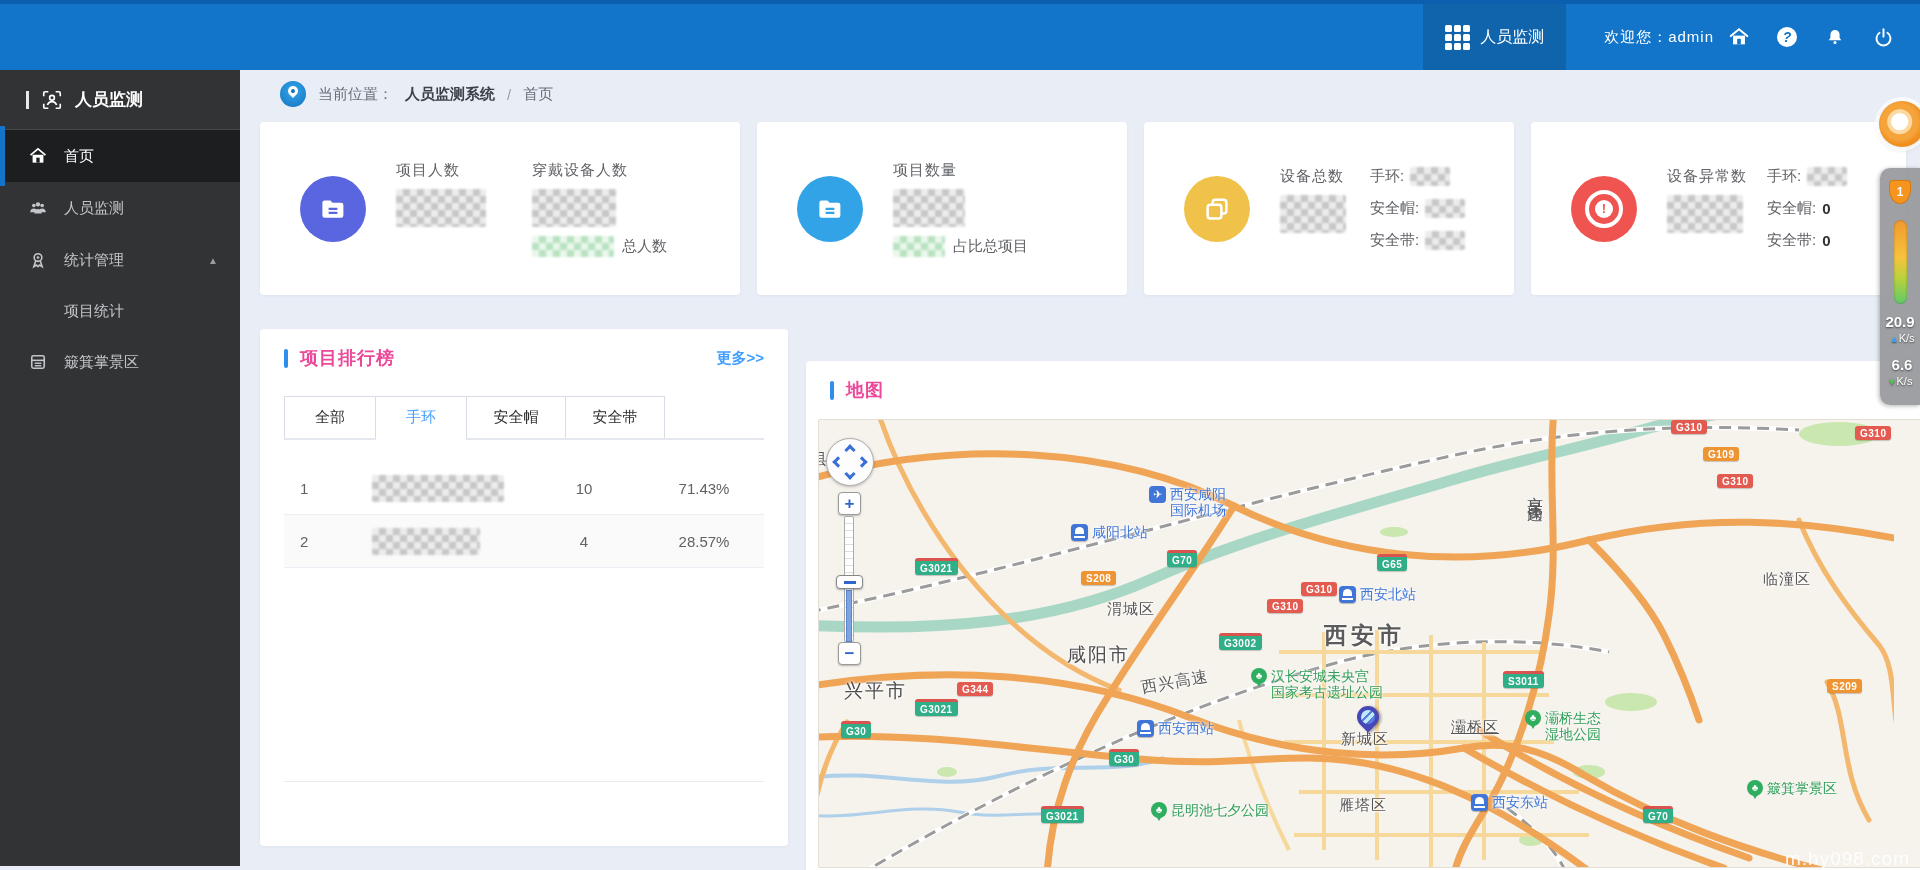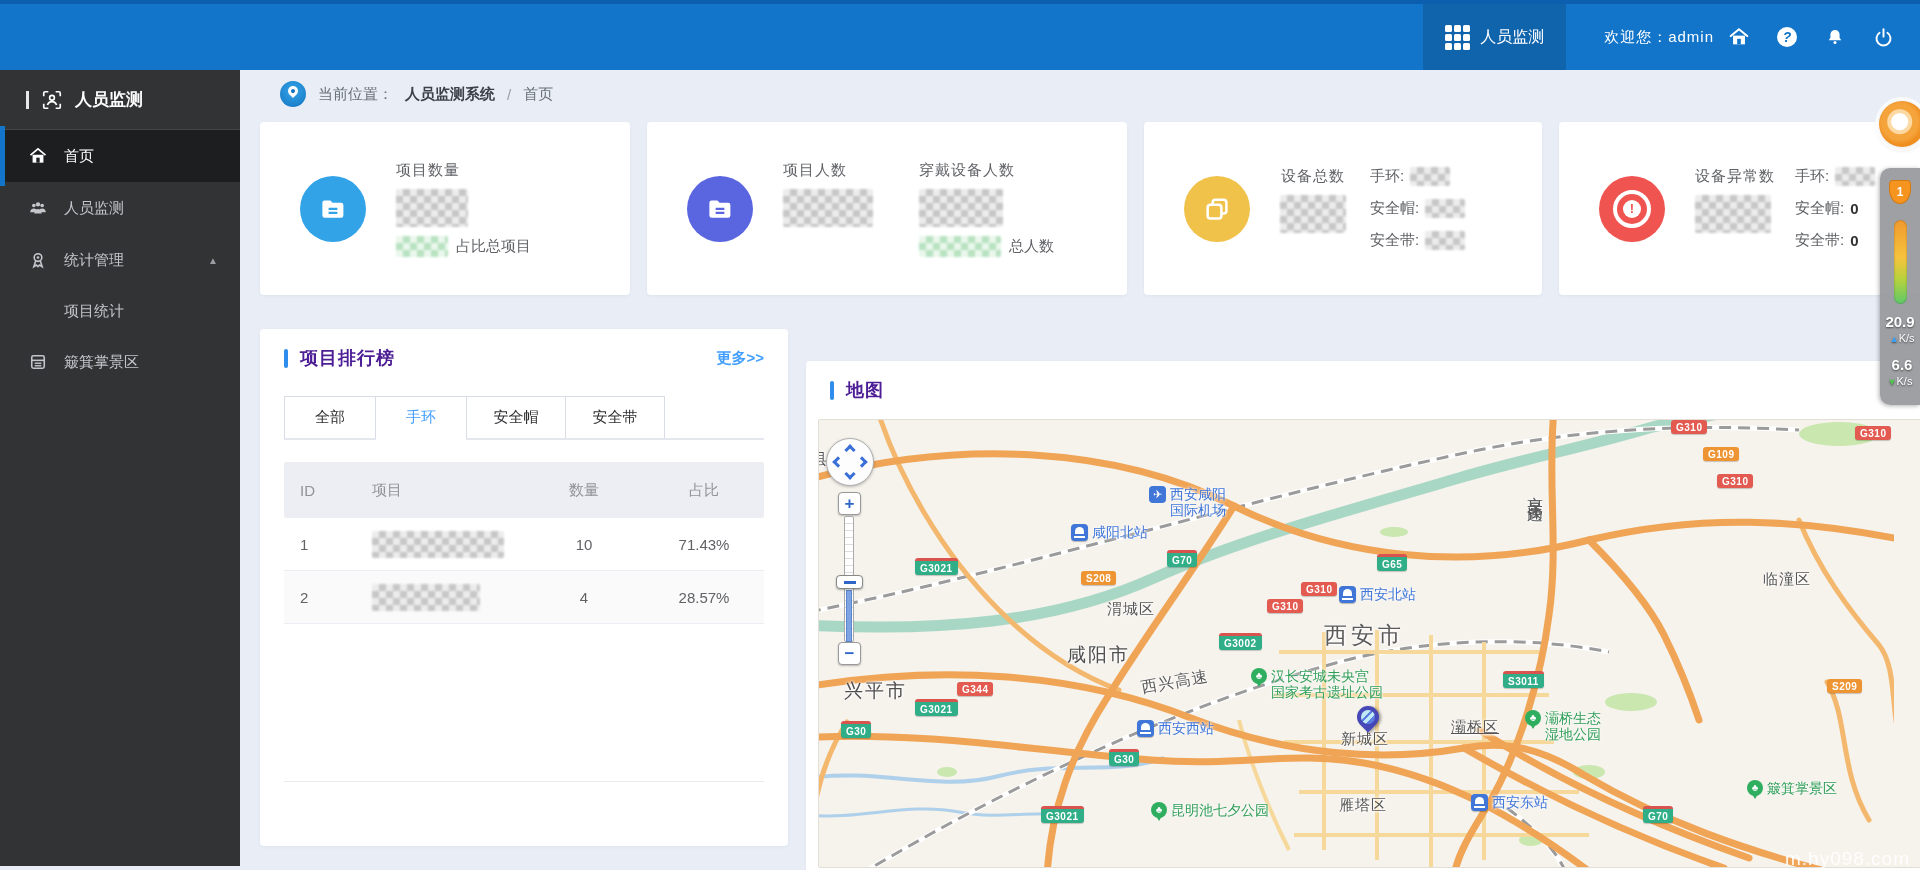--- a/index.html
+++ b/index.html
@@ -38,21 +38,21 @@
   .breadcrumb { height:48px; display:flex; align-items:center; gap:12px; padding-left:40px; font-size:15px; color:#6a7078; }
   .loc-ic { width:26px; height:26px; border-radius:50%; background:radial-gradient(circle at 50% 38%, #36a6ea, #1273c0); position:relative; }
   .loc-ic i { position:absolute; left:8px; top:5px; width:10px; height:10px; background:#fff; border-radius:50% 50% 50% 0; transform:rotate(-45deg); }
   .loc-ic i::after { content:""; position:absolute; inset:3px; background:#1273c0; border-radius:50%; }
   .bc-strong { color:#3c4148; font-weight:bold; }
   .bc-sep { color:#9aa0a8; }
 
   
   .cards { display:flex; gap:17px; padding:4px 15px 0 20px; }
   .card { background:#fff; border-radius:4px; height:173px; display:flex; align-items:center; box-shadow:0 1px 3px rgba(60,80,120,.06); }
-  .card1 { width:370px; } .card2 { width:480px; } .card3 { width:398px;text-align:center; } .card4 { width:375px; }
+  .card1 { width:370px; } .card2 { width:480px; } .card3 { width:370px; } .card4 { width:375px; }
   .cic { width:66px; height:66px; border-radius:50%; flex:0 0 66px; margin-left:40px; display:flex; align-items:center; justify-content:center; }
   .cic.blue { background:#33a3e8; } .cic.purple { background:#5a65e0; } .cic.yellow { background:#f0c24a; } .cic.red { background:#f05450; }
   .cbody { margin-left:30px; display:flex; flex-direction:column; gap:9px; }
   .clabel { font-size:15px; color:#606266; letter-spacing:1px; }
   .mosaic { background-image:linear-gradient(45deg,#c7c7c7 25%,transparent 25%,transparent 75%,#c7c7c7 75%),linear-gradient(45deg,#c7c7c7 25%,#ececec 25%,#ececec 75%,#c7c7c7 75%); background-size:14px 14px; background-position:0 0,7px 7px; background-color:#ececec; filter:blur(1.3px); border-radius:2px; }
   .mosaic.green { background-image:linear-gradient(45deg,#b9e2c1 25%,transparent 25%,transparent 75%,#b9e2c1 75%),linear-gradient(45deg,#b9e2c1 25%,#e9f7ec 25%,#e9f7ec 75%,#b9e2c1 75%); background-color:#e9f7ec; }
   .val-mosaic { width:72px; height:38px; }
   .sm-mosaic { width:40px; height:19px; display:inline-block; vertical-align:middle; }
   .cfooter { display:flex; align-items:center; gap:8px; font-size:15px; color:#606266; }
   .fm { width:52px; height:21px; }
@@ -62,21 +62,21 @@
   .alert-ring { width:38px; height:38px; border:4px solid #fff; border-radius:50%; display:flex; align-items:center; justify-content:center; }
   .alert-core { width:18px; height:18px; background:#fff; border-radius:50%; color:#f05450; font-size:13px; font-weight:900; text-align:center; line-height:18px; }
 
   
   .panels { display:flex; gap:18px; padding:34px 15px 0 20px; }
   .panel { background:#fff; border-radius:4px; height:517px; box-shadow:0 1px 3px rgba(60,80,120,.06); position:relative; }
   .panel-rank { width:528px; }
   .panel-map { width:1228px;margin-top:32px; }
   .p-head { display:flex; align-items:center; padding:17px 24px 12px; }
   .p-marker { width:4px; height:19px; background:#2f8ded; border-radius:2px; margin-right:12px; }
-  .p-title { font-size:18px; font-weight:bold; color:#4c1d95; letter-spacing:1px; }
+  .p-title { font-size:18px; font-weight:bold; color:#ec4899; letter-spacing:1px; }
   .p-more { margin-left:auto; color:#409eff; font-size:15px; font-weight:bold; cursor:pointer; }
 
   
   .tabs { display:flex; margin:14px 24px 0; border-bottom:2px solid #e4e7ed; }
   .tab { position:relative; border:1px solid #d8dce5; border-bottom:none; background:#fff; padding:11px 0; width:92px; text-align:center; font-size:15px; color:#303133; cursor:pointer; margin-right:-1px; }
   .tab:nth-child(3), .tab:nth-child(4) { width:100px; }
   .tab.active { color:#409eff; }
   .tab.active::after { content:""; position:absolute; left:0; right:0; bottom:-2px; height:2px; background:#fff; }
 
   
@@ -87,21 +87,21 @@
   .tc { padding-left:16px; }
   .tc1 { width:15%; } .tc2 { width:35%; } .tc3 { width:25%; text-align:center; padding-left:0; } .tc4 { width:25%; text-align:center; padding-left:0; }
   .proj-mosaic { height:27px; border-radius:2px; }
   .bottom-line { position:absolute; left:24px; right:24px; bottom:64px; border-top:1px solid #e8eaee; }
 
   
   .map-canvas { position:absolute; left:12px; right:12px; top:58px; bottom:10px; background:#f6f2ec; border:1px solid #e3ded6; overflow:hidden; border-radius:2px; cursor:grab; }
   .map-canvas svg.roads { position:absolute; left:0; top:0; }
   .mp-city, .mp-cityxl, .mp-district, .mp-roadname { position:absolute; white-space:pre-line; text-shadow:0 0 3px #fff,0 0 3px #fff,1px 1px 2px #fff; }
   .mp-city { font-size:19px; color:#4e4e4e; letter-spacing:2px; }
-  .mp-cityxl { font-size:23px; color:#5a5a5a; letter-spacing:4px; font-weight:400; }
+  .mp-cityxl { font-size:23px; color:#5a5a5a; letter-spacing:4px; font-weight:700; }
   .mp-district { font-size:15px; color:#555; letter-spacing:1px; }
   .mp-roadname { font-size:16px; color:#5a5a5a; letter-spacing:1px; }
   .mp-roadname.vertical { writing-mode:vertical-lr; letter-spacing:3px; }
   .mp-station, .mp-park { position:absolute; display:flex; align-items:flex-start; gap:4px; white-space:pre-line; }
   .mp-station b, .mp-park b { font-weight:normal; font-size:14px; line-height:16px; text-shadow:0 0 3px #fff,0 0 3px #fff; }
   .mp-station b { color:#3f76d8; }
   .mp-park b { color:#2e9e57; }
   .st-ic { width:17px; height:17px; background:#3f76d8; border-radius:4px; position:relative; flex:0 0 17px; box-shadow:0 1px 1px rgba(0,0,0,.25); }
   .st-ic::before { content:""; position:absolute; left:4px; top:3px; width:9px; height:7px; background:#fff; border-radius:5px 5px 0 0; }
   .st-ic::after { content:""; position:absolute; left:3px; bottom:3px; width:11px; height:2px; background:#fff; }
@@ -253,62 +253,62 @@
       <span class="loc-ic">
           <i></i>
         </span>
       <span>当前位置：</span>
       <span class="bc-strong">人员监测系统</span>
       <span class="bc-sep">/</span>
       <span>首页</span>
     </div>
 
     <div class="cards">
+      <div class="card card2">
+        <div class="cic purple">
+          <svg width="30" height="30" viewBox="0 0 24 24">
+              <path d="M3.5 7a1.8 1.8 0 0 1 1.8-1.8h4.6l1.8 1.8h6.8A1.8 1.8 0 0 1 20.3 8.8v8.4a1.8 1.8 0 0 1-1.8 1.8H5.3a1.8 1.8 0 0 1-1.8-1.8z" fill="#fff"></path>
+              <rect x="8.5" y="11" width="7" height="1.8" fill="#5a65e0"></rect>
+              <rect x="8.5" y="14.2" width="7" height="1.8" fill="#5a65e0"></rect>
+            </svg>
+        </div>
+        <div class="two-col">
+          <div class="cbody" style="margin-left:0;">
+            <div class="clabel">项目人数</div>
+            <div class="mosaic val-mosaic" style="width:90px;"></div>
+          </div>
+          <div class="cbody" style="margin-left:0;">
+            <div class="clabel">穿戴设备人数</div>
+            <div class="mosaic val-mosaic" style="width:84px;"></div>
+            <div class="cfooter">
+                <span class="mosaic green fm" style="width:82px;"></span>
+                <span>总人数</span>
+              </div>
+          </div>
+        </div>
+      </div>
+
       <div class="card card1">
         <div class="cic blue">
           <svg width="30" height="30" viewBox="0 0 24 24">
               <path d="M3.5 7a1.8 1.8 0 0 1 1.8-1.8h4.6l1.8 1.8h6.8A1.8 1.8 0 0 1 20.3 8.8v8.4a1.8 1.8 0 0 1-1.8 1.8H5.3a1.8 1.8 0 0 1-1.8-1.8z" fill="#fff"></path>
               <rect x="8.5" y="11" width="7" height="1.8" fill="#33a3e8"></rect>
               <rect x="8.5" y="14.2" width="7" height="1.8" fill="#33a3e8"></rect>
             </svg>
         </div>
         <div class="cbody">
           <div class="clabel">项目数量</div>
           <div class="mosaic val-mosaic"></div>
           <div class="cfooter">
               <span class="mosaic green fm"></span>
               <span>占比总项目</span>
             </div>
         </div>
       </div>
 
-      <div class="card card2">
-        <div class="cic purple">
-          <svg width="30" height="30" viewBox="0 0 24 24">
-              <path d="M3.5 7a1.8 1.8 0 0 1 1.8-1.8h4.6l1.8 1.8h6.8A1.8 1.8 0 0 1 20.3 8.8v8.4a1.8 1.8 0 0 1-1.8 1.8H5.3a1.8 1.8 0 0 1-1.8-1.8z" fill="#fff"></path>
-              <rect x="8.5" y="11" width="7" height="1.8" fill="#5a65e0"></rect>
-              <rect x="8.5" y="14.2" width="7" height="1.8" fill="#5a65e0"></rect>
-            </svg>
-        </div>
-        <div class="two-col">
-          <div class="cbody" style="margin-left:0;">
-            <div class="clabel">项目人数</div>
-            <div class="mosaic val-mosaic" style="width:90px;"></div>
-          </div>
-          <div class="cbody" style="margin-left:0;">
-            <div class="clabel">穿戴设备人数</div>
-            <div class="mosaic val-mosaic" style="width:84px;"></div>
-            <div class="cfooter">
-                <span class="mosaic green fm" style="width:82px;"></span>
-                <span>总人数</span>
-              </div>
-          </div>
-        </div>
-      </div>
-
       <div class="card card3">
         <div class="cic yellow">
           <svg width="30" height="30" viewBox="0 0 24 24">
               <rect x="8.5" y="4.5" width="11" height="11" rx="2.2" fill="none" stroke="#fff" stroke-width="2"></rect>
               <rect x="4.5" y="8.5" width="11" height="11" rx="2.2" fill="#f0c24a" stroke="#fff" stroke-width="2"></rect>
             </svg>
         </div>
         <div class="two-col" style="gap:24px;">
           <div class="cbody" style="margin-left:0;">
             <div class="clabel">设备总数</div>
@@ -368,26 +368,20 @@
           <span class="p-title">项目排行榜</span>
           <span class="p-more">更多&gt;&gt;</span>
         </div>
         <div class="tabs" id="rank-tabs">
             <div class="tab">全部</div>
             <div class="tab active">手环</div>
             <div class="tab">安全帽</div>
             <div class="tab">安全带</div>
           </div>
         <div class="rtable">
-          <div class="thead" id="rank-head">
-              <div class="tc tc1">ID</div>
-              <div class="tc tc2">项目</div>
-              <div class="tc tc3">数量</div>
-              <div class="tc tc4">占比</div>
-            </div>
           <div class="trow">
             <div class="tc tc1">1</div>
             <div class="tc tc2">
                 <div class="mosaic proj-mosaic" style="width:132px;"></div>
               </div>
             <div class="tc tc3">10</div>
             <div class="tc tc4">71.43%</div>
           </div>
           <div class="trow striped">
             <div class="tc tc1">2</div>

